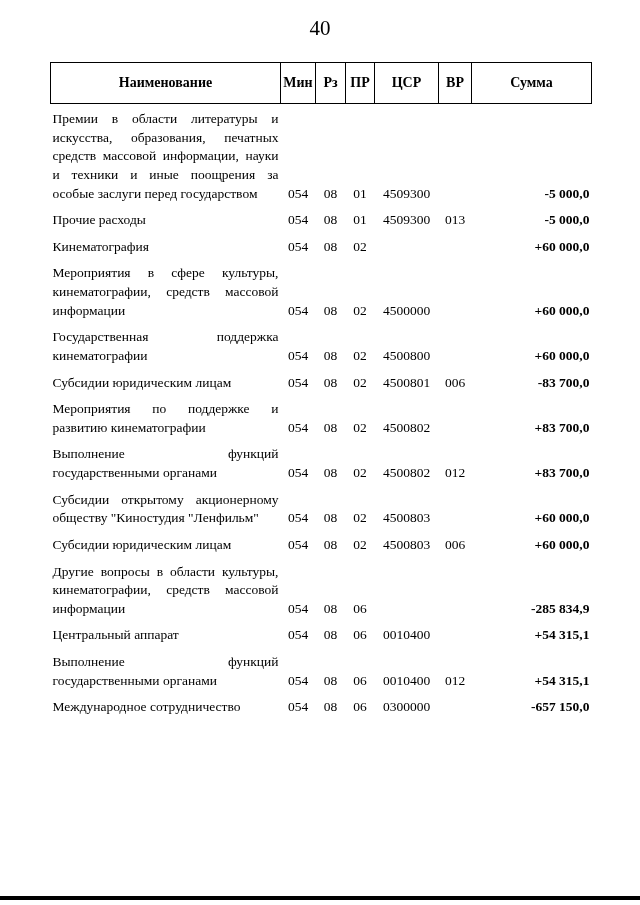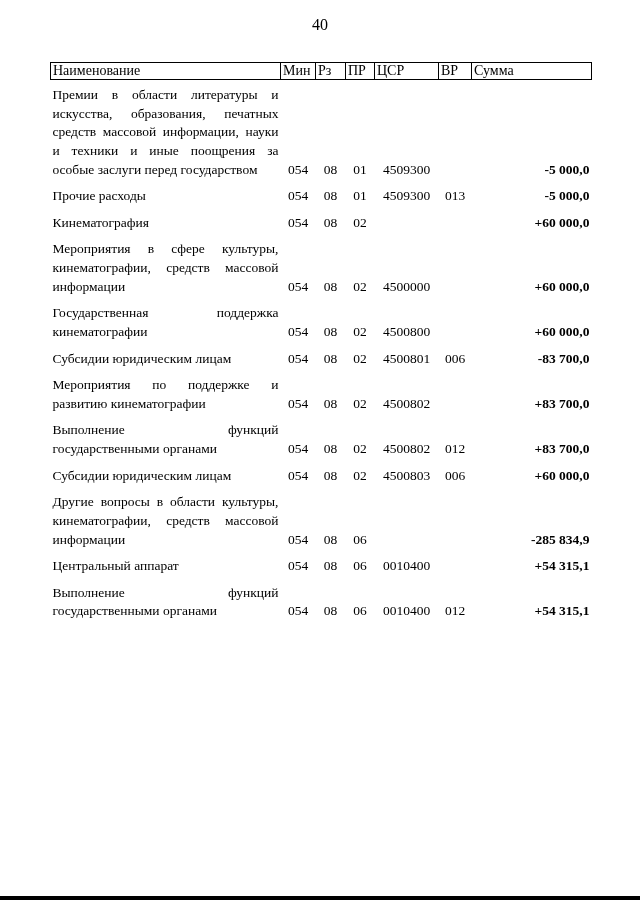--- a/index.html
+++ b/index.html
@@ -14,40 +14,40 @@
     font-family: "Liberation Serif", "DejaVu Serif", serif;
     color: #000;
     overflow: hidden;
   }
   .page-number {
     position: absolute;
     top: 16px;
     left: 0;
     width: 100%;
     text-align: center;
-    font-size: 16px;
+    font-size: 21px;
   }
   .table-wrap {
     position: absolute;
     left: 50px;
     top: 62px;
     width: 541px;
   }
   table.budget {
     border-collapse: collapse;
     width: 100%;
     table-layout: fixed;
     font-size: 13.5px;
   }
   table.budget thead th {
     border: 1.5px solid #000;
-    font-weight: normal;
+    font-weight: bold;
     font-size: 14px;
-    padding: 0 2px;
-    text-align: left;
+    padding: 12px 2px;
+    text-align: center;
     vertical-align: middle;
   }
   table.budget tbody td {
     vertical-align: bottom;
     padding: 6px 2px 2px 2px;
     line-height: 1.38;
   }
   td.c-name {
     text-align: justify;
     padding-left: 4px;
@@ -167,20 +167,29 @@
         <tr>
           <td class="c-name">Выполнение функций государственными органами</td>
           <td class="c-num">054</td>
           <td class="c-num">08</td>
           <td class="c-num">02</td>
           <td class="c-num">4500802</td>
           <td class="c-num">012</td>
           <td class="c-sum">+83 700,0</td>
         </tr>
         <tr>
+          <td class="c-name">Субсидии открытому акционерному обществу "Киностудия "Ленфильм"</td>
+          <td class="c-num">054</td>
+          <td class="c-num">08</td>
+          <td class="c-num">02</td>
+          <td class="c-num">4500803</td>
+          <td class="c-num"></td>
+          <td class="c-sum">+60 000,0</td>
+        </tr>
+        <tr>
           <td class="c-name">Субсидии юридическим лицам</td>
           <td class="c-num">054</td>
           <td class="c-num">08</td>
           <td class="c-num">02</td>
           <td class="c-num">4500803</td>
           <td class="c-num">006</td>
           <td class="c-sum">+60 000,0</td>
         </tr>
         <tr>
           <td class="c-name">Другие вопросы в области культуры, кинематографии, средств массовой информации</td>
@@ -202,17 +211,26 @@
         </tr>
         <tr>
           <td class="c-name">Выполнение функций государственными органами</td>
           <td class="c-num">054</td>
           <td class="c-num">08</td>
           <td class="c-num">06</td>
           <td class="c-num">0010400</td>
           <td class="c-num">012</td>
           <td class="c-sum">+54 315,1</td>
         </tr>
+        <tr>
+          <td class="c-name">Международное сотрудничество</td>
+          <td class="c-num">054</td>
+          <td class="c-num">08</td>
+          <td class="c-num">06</td>
+          <td class="c-num">0300000</td>
+          <td class="c-num"></td>
+          <td class="c-sum">-657 150,0</td>
+        </tr>
       </tbody>
   </table>
 </div>
 
 <div class="bottom-rule"></div>
 
 </body></html>

